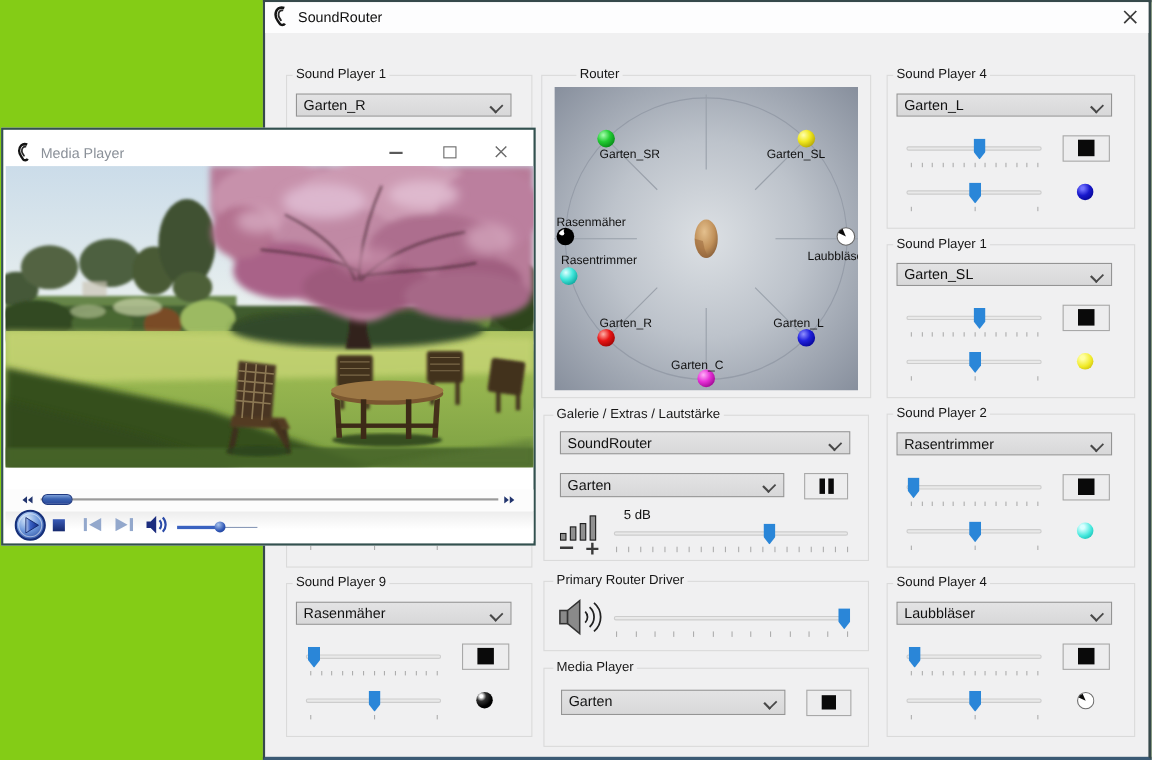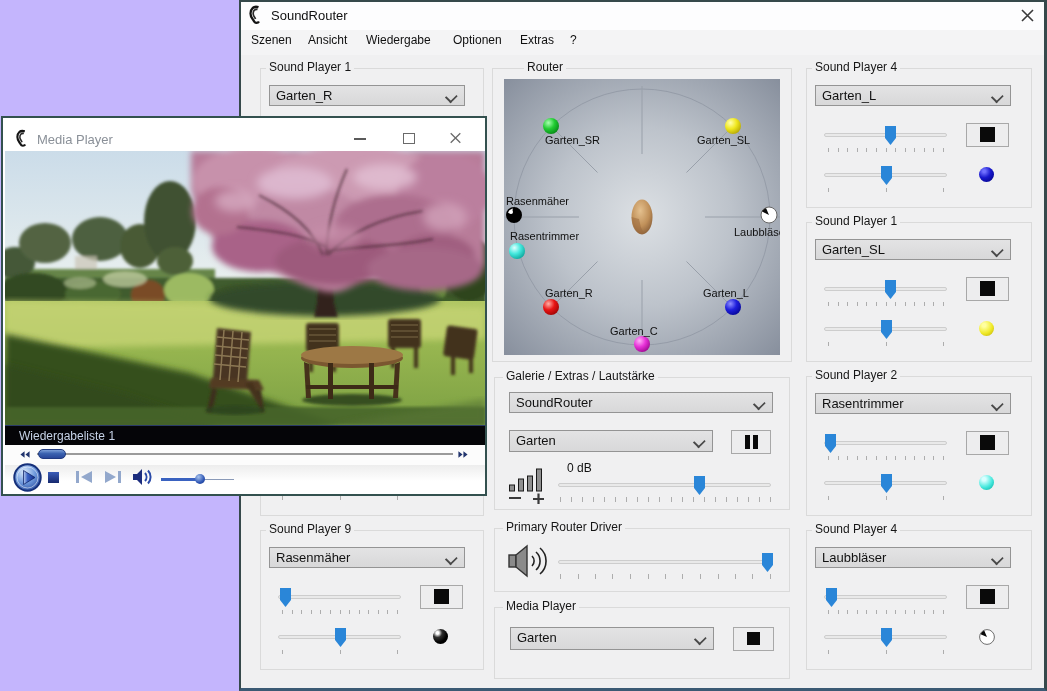--- a/index.html
+++ b/index.html
@@ -1,18 +1,18 @@
 <!DOCTYPE html>
 <html><head>
 <meta charset="utf-8">
 <style>
 * { margin:0; padding:0; box-sizing:border-box; }
 html,body { width:1047px; height:691px; overflow:hidden; }
 body { font-family:"Liberation Sans", sans-serif; background:#ffffff; }
-#page { position:relative; width:1047px; height:691px; background:#c4b5fd; }
+#page { position:relative; width:1047px; height:691px; background:#84cc16; }
 .abs { position:absolute; }
 
 #sr { left:239px; top:0; width:808px; height:691px;
   background:#f0f0f1;
   border-left:2px solid #36494b; border-top:2px solid #36494b; border-right:3px solid #36494b;
   border-bottom:3px solid #3b5a74; }
 #sr-title { left:241px; top:2px; width:803px; height:28px; background:#fdfdfe; }
 #sr-title .ttl { position:absolute; left:30px; top:6px; font-size:13px; color:#101010; }
 #sr-close { left:1021px; top:9px; width:13px; height:13px; }
 #sr-menu { left:241px; top:30px; width:803px; height:25px; background:#f4f4f5; }
@@ -44,28 +44,20 @@
     <svg class="abs" style="left:8px;top:3px" width="13" height="20" viewBox="0 0 13 20">
       <path d="M9.5 2.2 C4.5 0.5 1.5 4 1.5 8.5 C1.5 13 4 14 5 16.2 C6 18.4 9 18.2 10 16.5" fill="none" stroke="#141414" stroke-width="2.3"></path>
       <path d="M8.5 4.5 C5.5 4 4 6 4.2 9 C4.4 11.5 6 12 6.5 14" fill="none" stroke="#2a2a2a" stroke-width="1.7"></path>
         <path d="M3.5 2.5 h5.5" stroke="#141414" stroke-width="1.6"></path>
     </svg>
     <span class="ttl">SoundRouter</span>
   </div>
   <svg id="sr-close" class="abs" viewBox="0 0 13 13">
       <path d="M1 1 L12 12 M12 1 L1 12" stroke="#3a3a3a" stroke-width="1.6"></path>
     </svg>
-  <div id="sr-menu" class="abs">
-    <span class="mi" style="left:10px">Szenen</span>
-    <span class="mi" style="left:67px">Ansicht</span>
-    <span class="mi" style="left:125px">Wiedergabe</span>
-    <span class="mi" style="left:212px">Optionen</span>
-    <span class="mi" style="left:279px">Extras</span>
-    <span class="mi" style="left:329px">?</span>
-  </div>
   <div>
   <div class="grp" style="left:260px;top:68px;width:224px;height:140px"></div>
   <span class="glab" style="left:266px;top:60px">Sound Player 1</span>
   <div class="dd" style="left:269px;top:85px;width:196px;height:21px">Garten_R</div>
   <div class="track" style="left:278px;top:133px;width:123px"></div>
   <div class="thumb" style="left:339px;top:126px"></div>
   <div class="ticks" style="left:282px;top:148px;width:116px;background:linear-gradient(#adadad,#adadad) 0px 0/1px 100% no-repeat,linear-gradient(#adadad,#adadad) 10px 0/1px 100% no-repeat,linear-gradient(#adadad,#adadad) 19px 0/1px 100% no-repeat,linear-gradient(#adadad,#adadad) 29px 0/1px 100% no-repeat,linear-gradient(#adadad,#adadad) 38px 0/1px 100% no-repeat,linear-gradient(#adadad,#adadad) 48px 0/1px 100% no-repeat,linear-gradient(#adadad,#adadad) 58px 0/1px 100% no-repeat,linear-gradient(#adadad,#adadad) 67px 0/1px 100% no-repeat,linear-gradient(#adadad,#adadad) 77px 0/1px 100% no-repeat,linear-gradient(#adadad,#adadad) 86px 0/1px 100% no-repeat,linear-gradient(#adadad,#adadad) 96px 0/1px 100% no-repeat,linear-gradient(#adadad,#adadad) 105px 0/1px 100% no-repeat,linear-gradient(#adadad,#adadad) 115px 0/1px 100% no-repeat"></div>
   <div class="wbtn" style="left:420px;top:123px;width:43px;height:24px"></div>
   <div class="sq" style="left:434px;top:127px;width:15px;height:15px"></div>
   <div class="track" style="left:278px;top:173px;width:123px"></div>
@@ -247,21 +239,21 @@
   <div class="wbtn" style="left:731px;top:430px;width:40px;height:24px"></div>
   <div class="sq" style="left:745px;top:435px;width:5px;height:14px"></div>
   <div class="sq" style="left:753px;top:435px;width:5px;height:14px"></div>
   <svg class="abs" style="left:509px;top:468px" width="36" height="36" viewBox="0 0 36 36">
         <rect x="0.5" y="17" width="5" height="6" fill="#909090" stroke="#1a1a1a" stroke-width="1"></rect>
         <rect x="9.5" y="11" width="5" height="12" fill="#909090" stroke="#1a1a1a" stroke-width="1"></rect>
         <rect x="18.5" y="8" width="5" height="15" fill="#909090" stroke="#1a1a1a" stroke-width="1"></rect>
         <rect x="27.5" y="1" width="5" height="22" fill="#909090" stroke="#1a1a1a" stroke-width="1"></rect>
         <path d="M0 30 h12 M24 31 h11 M29.5 25.5 v11" stroke="#3a3a3a" stroke-width="2.2" fill="none"></path>
       </svg>
-  <span class="abs" style="left:567px;top:461px;font-size:12px;color:#111">0 dB</span>
+  <span class="abs" style="left:567px;top:461px;font-size:12px;color:#111">5 dB</span>
   <div class="track" style="left:558px;top:483px;width:213px"></div>
   <div class="thumb" style="left:694px;top:476px"></div>
   <div class="ticks" style="left:560px;top:497px;width:211px;height:5px;background:linear-gradient(#adadad,#adadad) 0px 0/1px 100% no-repeat,linear-gradient(#adadad,#adadad) 11px 0/1px 100% no-repeat,linear-gradient(#adadad,#adadad) 22px 0/1px 100% no-repeat,linear-gradient(#adadad,#adadad) 33px 0/1px 100% no-repeat,linear-gradient(#adadad,#adadad) 44px 0/1px 100% no-repeat,linear-gradient(#adadad,#adadad) 55px 0/1px 100% no-repeat,linear-gradient(#adadad,#adadad) 66px 0/1px 100% no-repeat,linear-gradient(#adadad,#adadad) 77px 0/1px 100% no-repeat,linear-gradient(#adadad,#adadad) 88px 0/1px 100% no-repeat,linear-gradient(#adadad,#adadad) 99px 0/1px 100% no-repeat,linear-gradient(#adadad,#adadad) 111px 0/1px 100% no-repeat,linear-gradient(#adadad,#adadad) 122px 0/1px 100% no-repeat,linear-gradient(#adadad,#adadad) 133px 0/1px 100% no-repeat,linear-gradient(#adadad,#adadad) 144px 0/1px 100% no-repeat,linear-gradient(#adadad,#adadad) 155px 0/1px 100% no-repeat,linear-gradient(#adadad,#adadad) 166px 0/1px 100% no-repeat,linear-gradient(#adadad,#adadad) 177px 0/1px 100% no-repeat,linear-gradient(#adadad,#adadad) 188px 0/1px 100% no-repeat,linear-gradient(#adadad,#adadad) 199px 0/1px 100% no-repeat,linear-gradient(#adadad,#adadad) 210px 0/1px 100% no-repeat"></div>
   <div class="grp" style="left:494px;top:528px;width:296px;height:64px"></div>
   <span class="glab" style="left:503px;top:520px">Primary Router Driver</span>
   <svg class="abs" style="left:508px;top:544px" width="40" height="34" viewBox="0 0 40 34">
         <rect x="1" y="11" width="7" height="12" fill="#8a8a8a" stroke="#333" stroke-width="1.4"></rect>
         <path d="M8 11 L19 2 L19 32 L8 23 Z" fill="#8a8a8a" stroke="#333" stroke-width="1.4"></path>
         <path d="M24 12 A7 7 0 0 1 24 22 M28 8 A12 12 0 0 1 28 26 M32 4 A17 17 0 0 1 32 30" fill="none" stroke="#222" stroke-width="1.6"></path>
       </svg>
@@ -403,23 +395,20 @@
           <path d="M207 237 L202 261 L207 261 L212 239 Z" fill="#3e2d1a"></path>
           <path d="M250 239 L255 261 L259 261 L256 239 Z" fill="#3e2d1a"></path>
           <path d="M240 233 L254 255 L258 253 L247 231 Z" fill="#45321e"></path>
         </g>
         <g stroke="#97835c" stroke-width="1.5" opacity="0.85">
           <path d="M212 186 l32 3 M211 195 l32 3 M210 204 l32 3 M209 213 l32 3"></path>
           <path d="M219 179 l-4 50 M228 180 l-4 50 M237 181 l-4 50"></path>
         </g>
         <ellipse cx="230" cy="259" rx="30" ry="5" fill="#2c421c" opacity="0.85" filter="url(#bl2)"></ellipse>
       </svg>
-  <div class="abs" style="left:2px;top:307px;width:480px;height:20px;background:#050508;border-top:1px solid #2a3a66">
-        <span class="abs" style="left:14px;top:3px;font-size:12px;color:#c6d2e6">Wiedergabeliste 1</span>
-      </div>
   <div class="abs" style="left:2px;top:327px;width:480px;height:20px;background:#fcfcfc">
   <svg class="abs" style="left:15px;top:6px" width="10" height="7" viewBox="0 0 12 8">
           <path d="M5.5 0 L0.5 4 L5.5 8 Z M11.5 0 L6.5 4 L11.5 8 Z" fill="#22356e"></path>
         </svg>
   <div class="abs" style="left:32px;top:8px;width:416px;height:2px;background:#9a9a9a"></div>
   <div class="abs" style="left:33px;top:4px;width:28px;height:10px;border-radius:5px;background:linear-gradient(#7c9fd8,#3a62b0 45%,#29479a);border:1px solid #203a80"></div>
   <svg class="abs" style="left:453px;top:6px" width="10" height="7" viewBox="0 0 12 8">
           <path d="M0.5 0 L5.5 4 L0.5 8 Z M6.5 0 L11.5 4 L6.5 8 Z" fill="#22356e"></path>
         </svg>
   </div>

